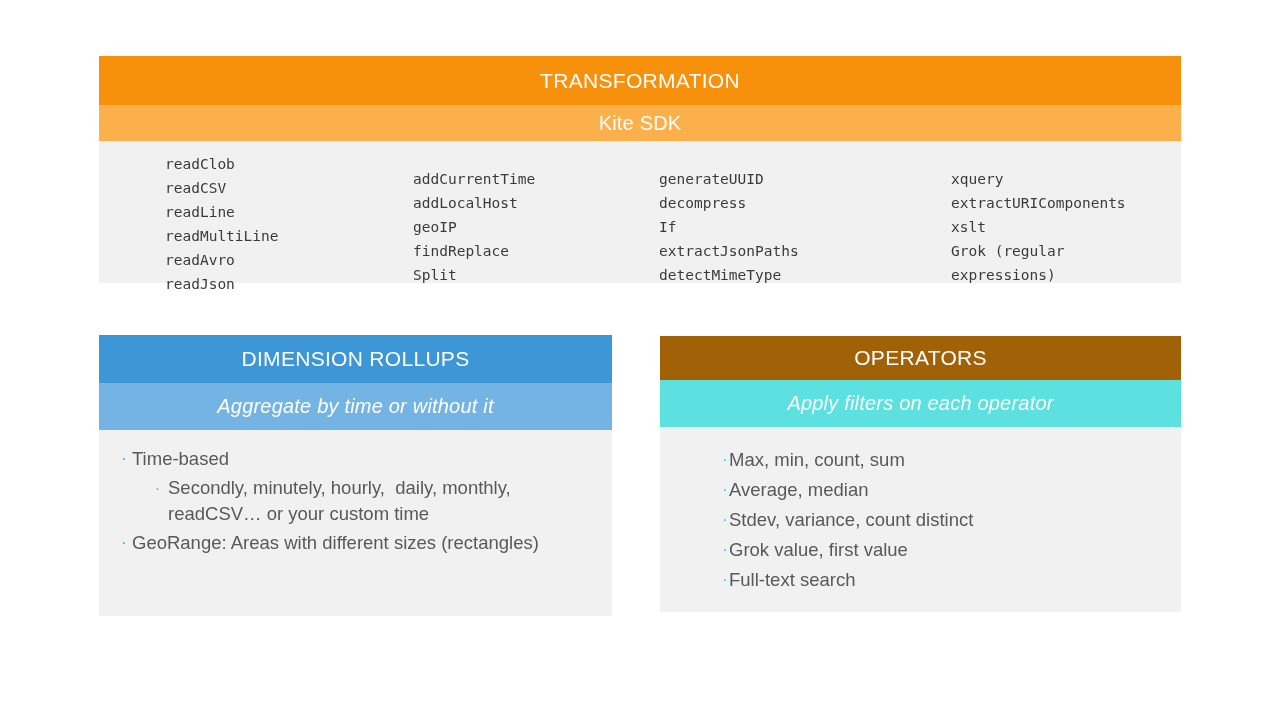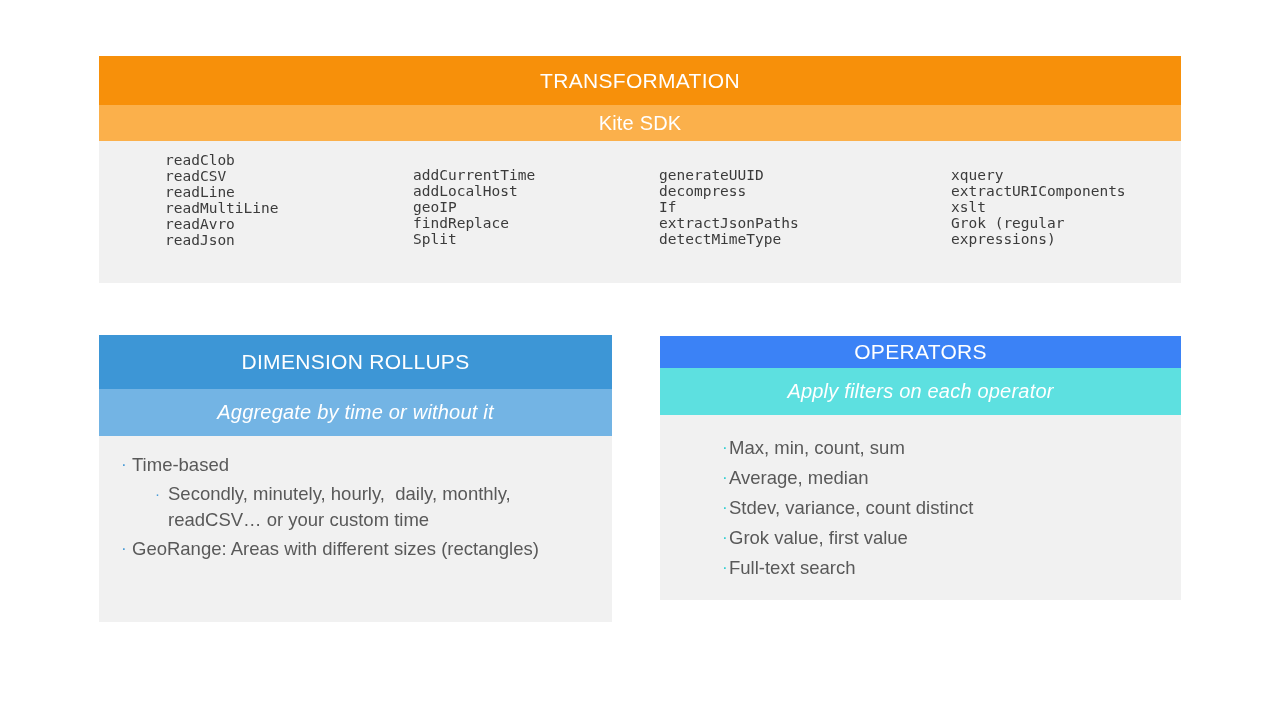--- a/index.html
+++ b/index.html
@@ -67,58 +67,58 @@
   }
   #transformation-body {
     height: 142px;
     position: relative;
   }
 
   .code-col {
     position: absolute;
     font-family: "DejaVu Sans Mono", "Liberation Mono", monospace;
     font-size: 14.5px;
-    line-height: 16px;
+    line-height: 24px;
     color: #3b3b3b;
     white-space: pre;
   }
   #code-col-1 { left: 66px;  top: 11px; }
   #code-col-2 { left: 314px; top: 26px; }
   #code-col-3 { left: 560px; top: 26px; }
   #code-col-4 { left: 820px; top: 26px; margin-left: 32px; }
 
   
   #rollups-panel {
     left: 99px;
     top: 335px;
     width: 513px;
   }
   #rollups-title-band {
-    height: 54px;
+    height: 48px;
     background: #3d96d6;
   }
   #rollups-subtitle-band {
     height: 47px;
     background: #73b4e4;
   }
   #rollups-body {
     height: 186px;
     padding: 16px 14px 0 22px;
     position: relative;
   }
 
   
   #operators-panel {
     left: 660px;
     top: 336px;
     width: 521px;
   }
   #operators-title-band {
-    height: 32px;
-    background: #3b82f6;
+    height: 44px;
+    background: #a16207;
   }
   #operators-subtitle-band {
     height: 47px;
     background: #5de0e0;
     text-align: right;
   }
   #operators-body {
     height: 185px;
     padding: 18px 14px 0 62px;
     position: relative;

